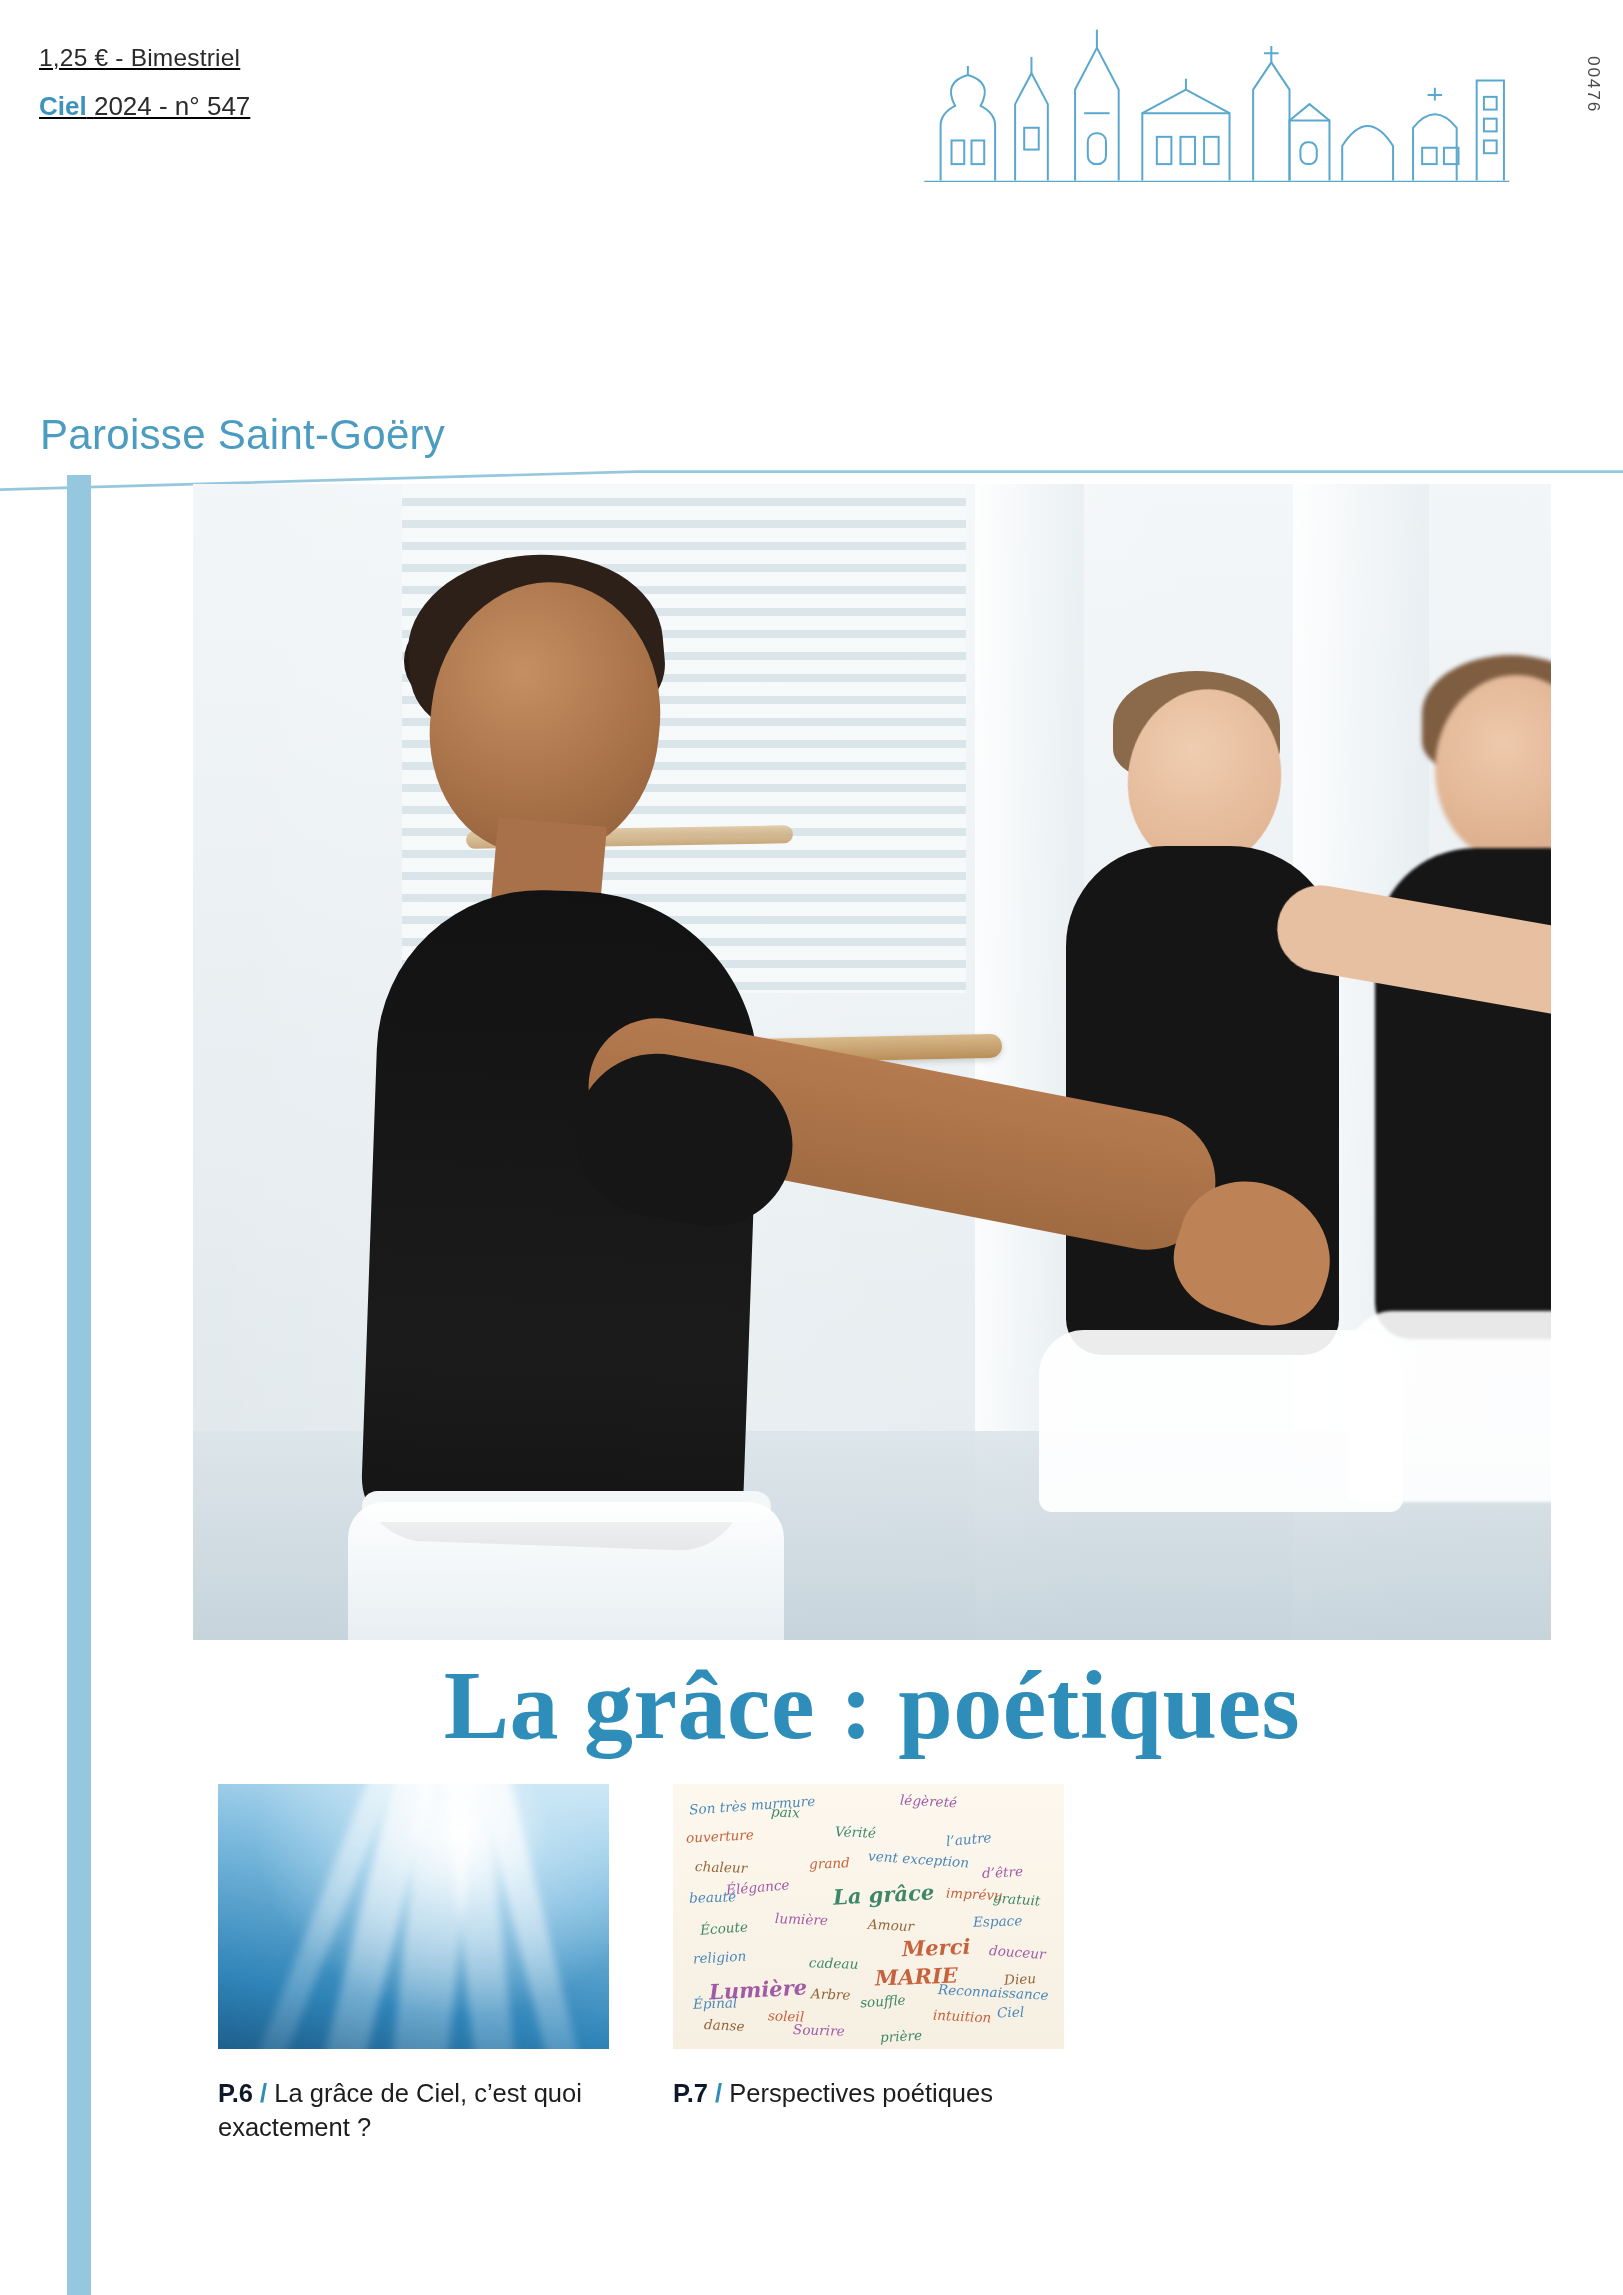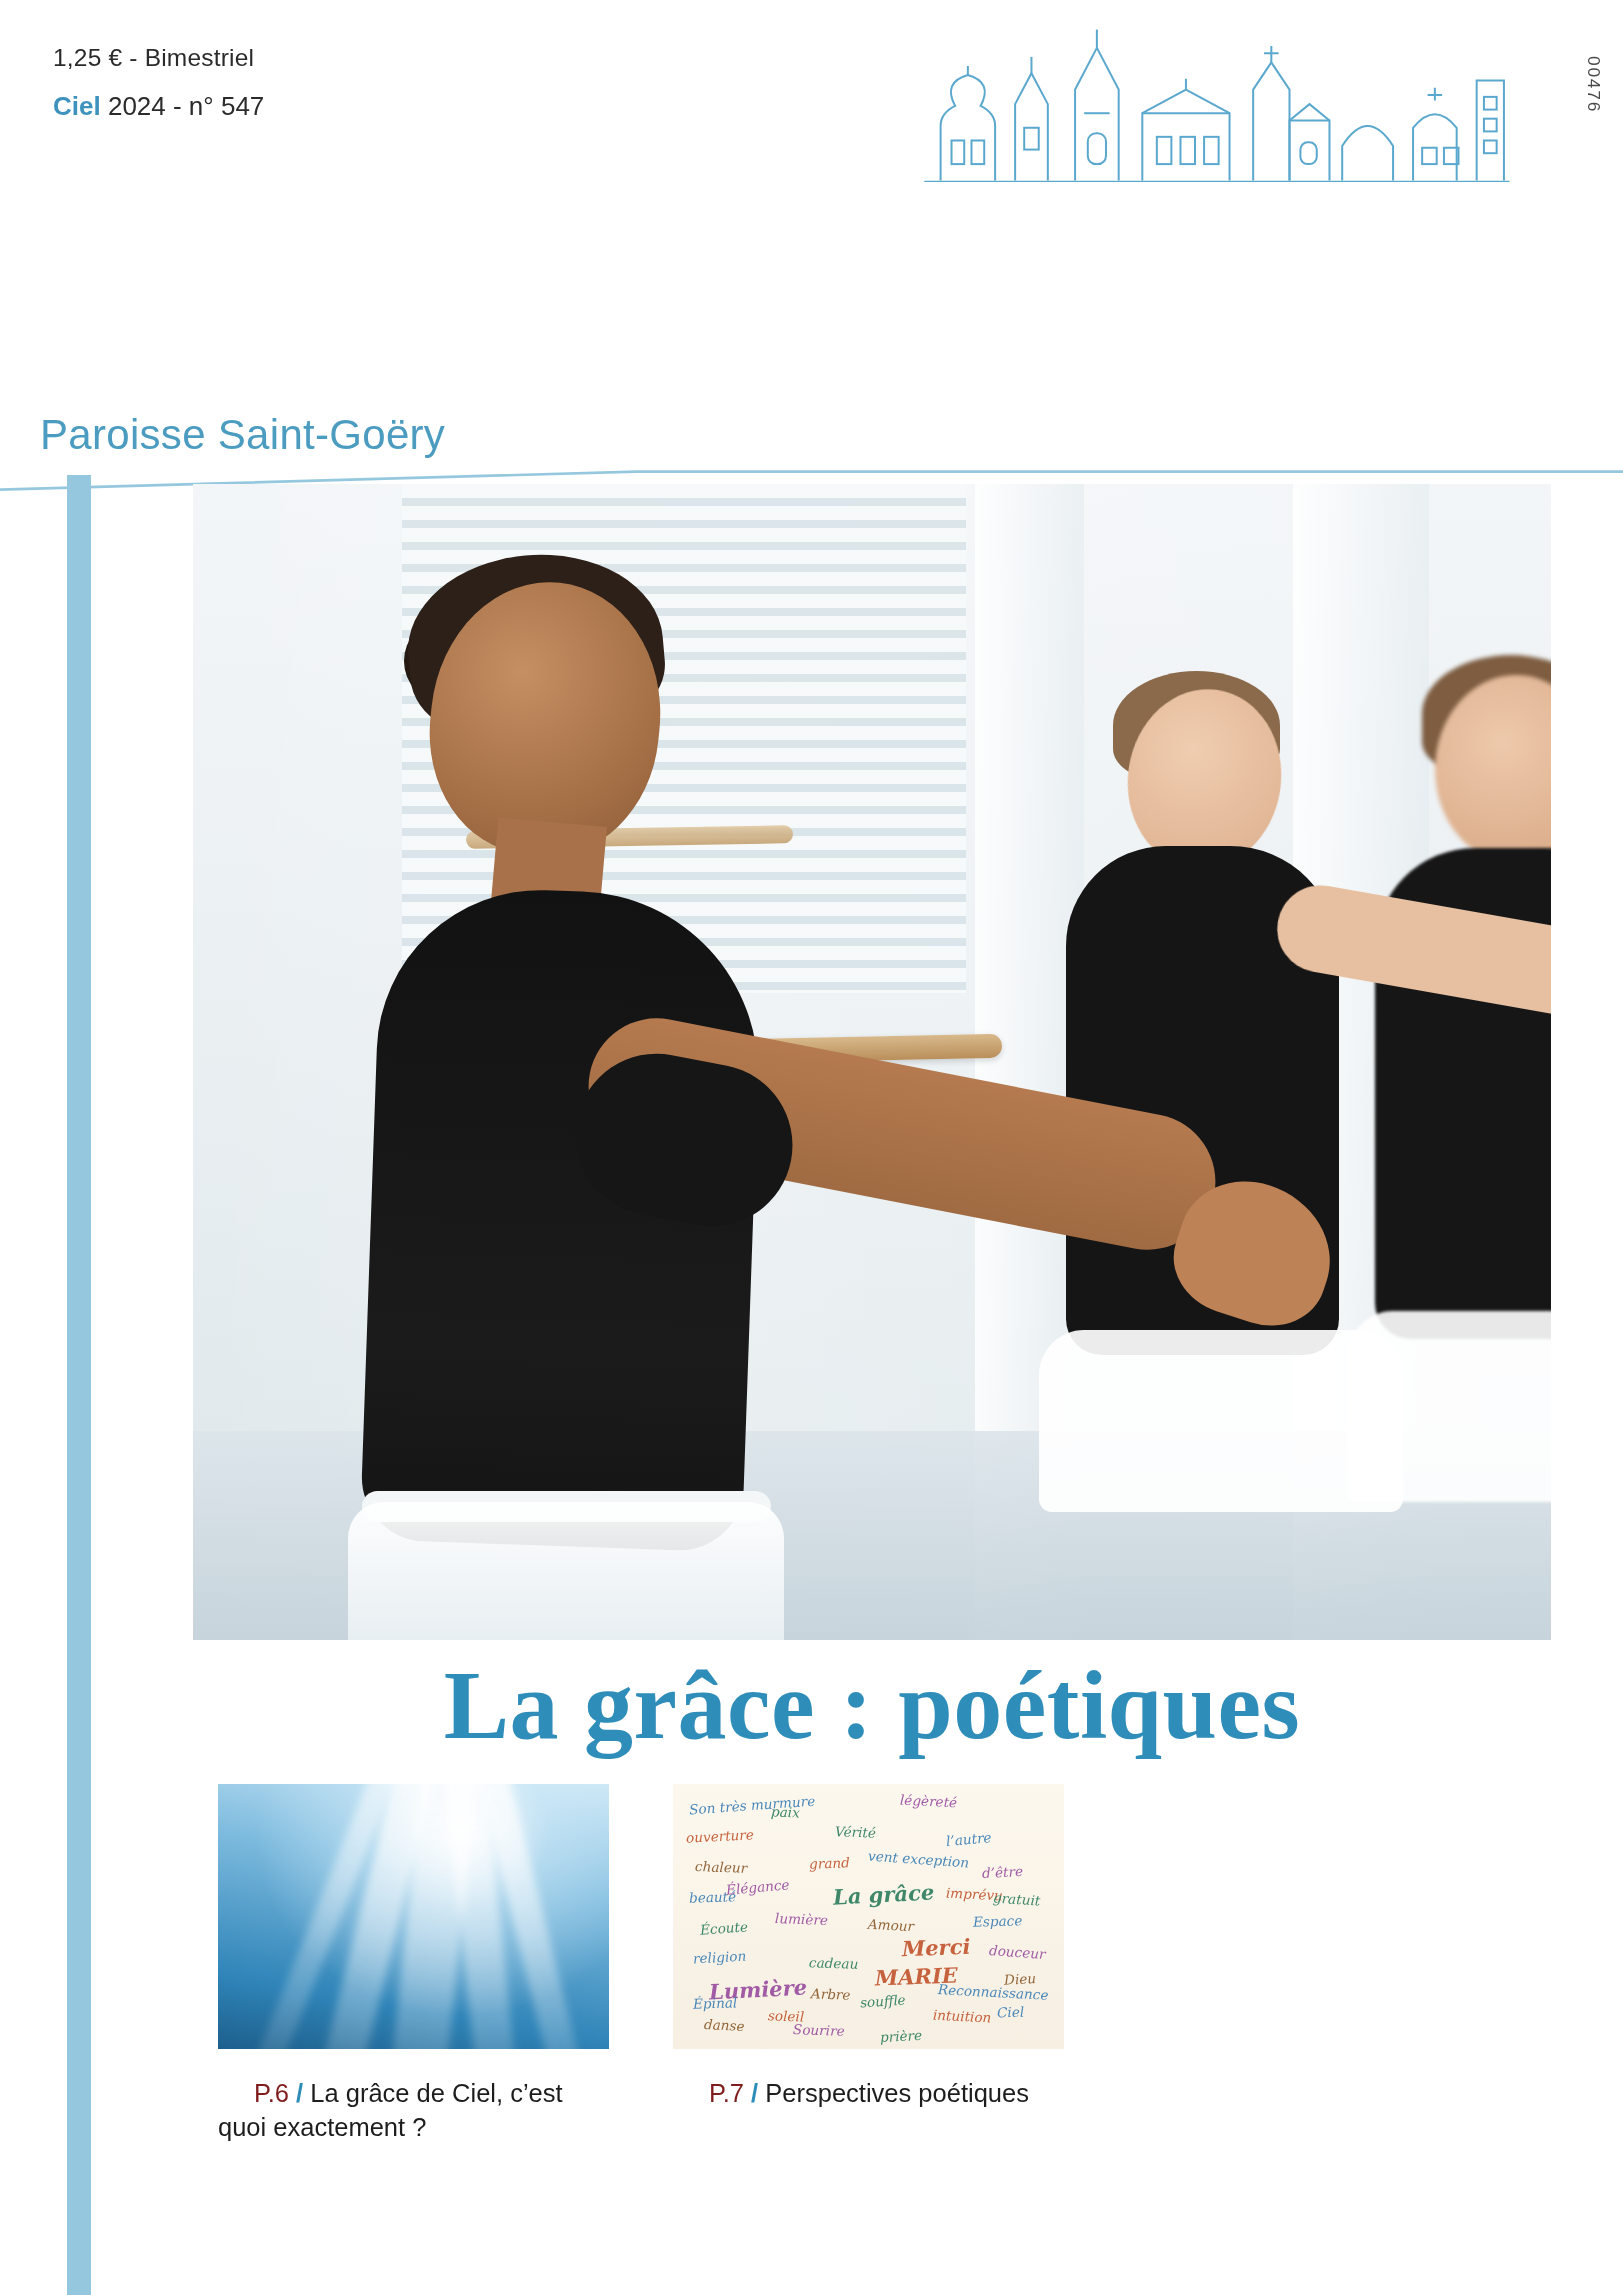--- a/index.html
+++ b/index.html
@@ -18,23 +18,24 @@
     position: relative;
     width: 1624px;
     height: 2296px;
     background: #ffffff;
     overflow: hidden;
   }
 
   
   .top-meta {
     position: absolute;
-    left: 53px;
+    left: 39px;
     top: 40px;
     line-height: 1.45;
+    text-decoration: underline;
   }
   .price-line {
     font-size: 24.5px;
     color: #2b2b2b;
     letter-spacing: 0.2px;
   }
   .issue-line {
     font-size: 26px;
     color: #2b2b2b;
     margin-top: 12.7px;
@@ -461,23 +462,22 @@
     border-radius: 50% 50% 30% 30%;
   }
 
   .caption {
     margin-top: 27px;
     font-size: 25.5px;
     line-height: 1.35;
     color: #1d1d1d;
   }
   .caption .pg {
-    color: #7f1d1d;
-    font-weight: normal;
-    margin-left: 36px;
+    color: #0f172a;
+    font-weight: bold;
   }
   .caption .sep {
     color: #2f8dba;
     font-weight: bold;
   }
 </style>
 </head>
 <body>
 
 <div class="page">

